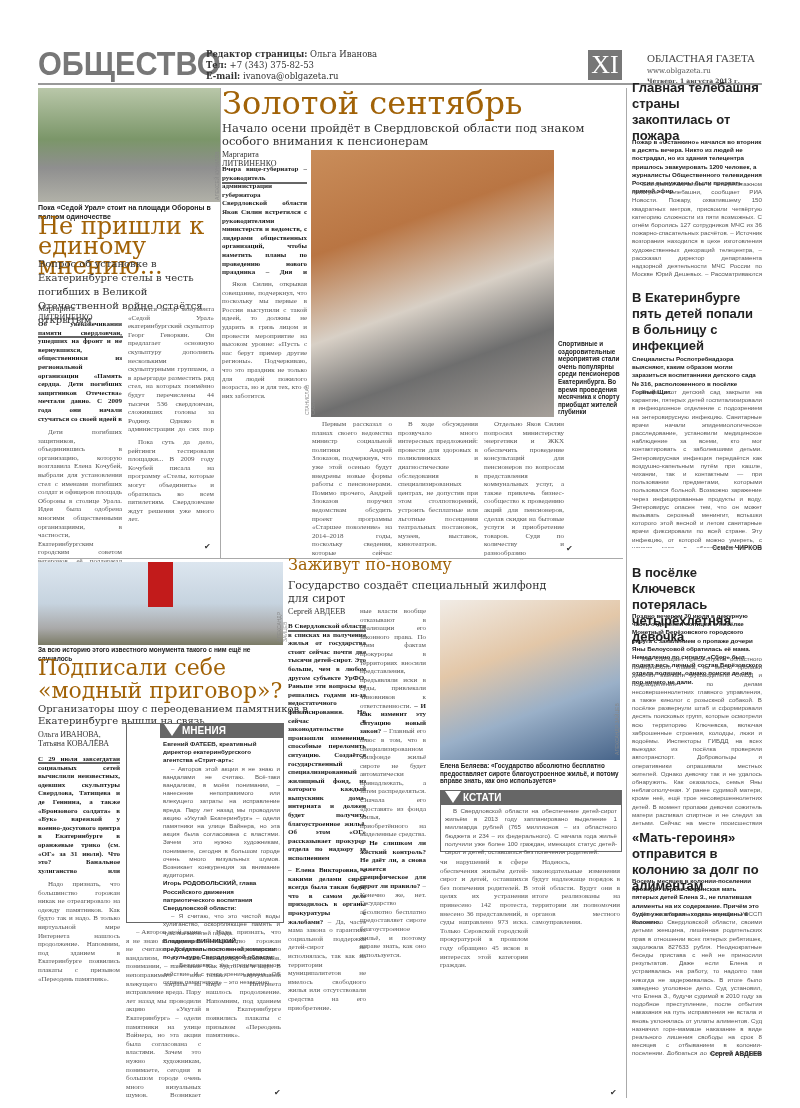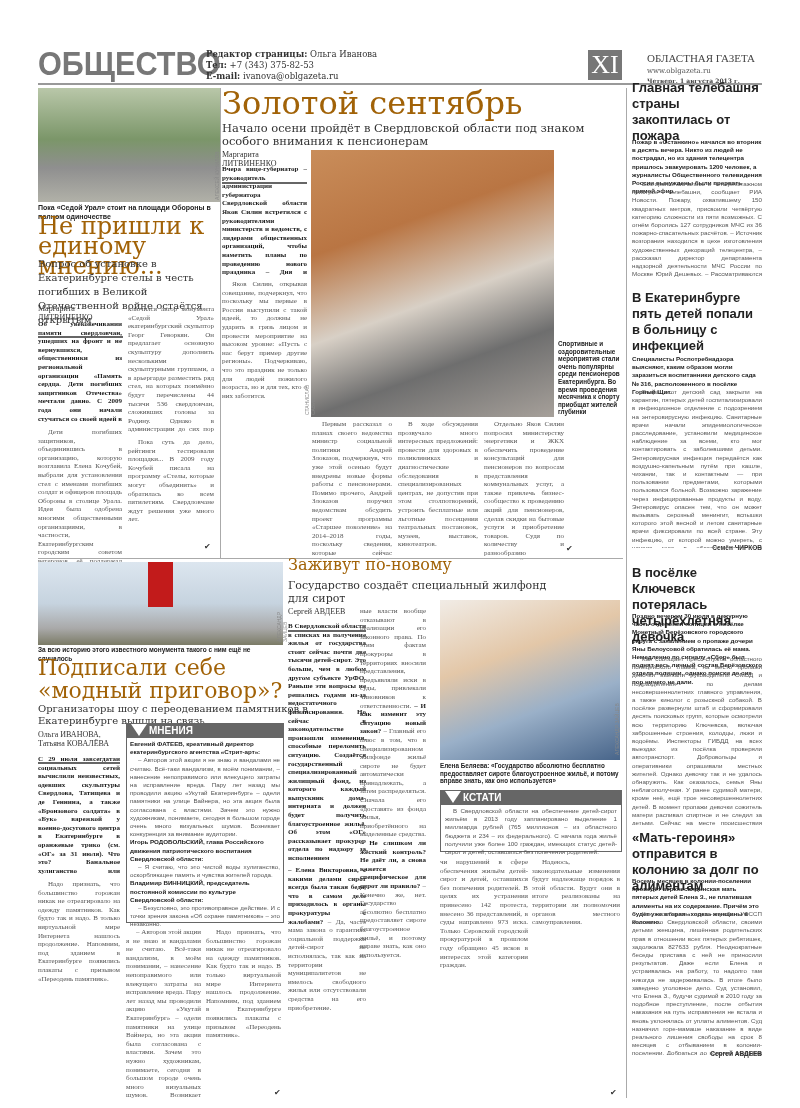--- a/index.html
+++ b/index.html
@@ -105,21 +105,21 @@
   <div class="red-cloak"></div>
 </div>
 <div class="abs credit" style="left:276px; top:600px; height:42px;">АЛЕКСАНДР ЗАЙЦЕВ</div>
 <div class="abs caption" style="left:38px; top:646px; width:245px; font-size:6.5px;">За всю историю этого известного монумента такого с ним ещё не случалось</div>
 <div class="abs h1" style="left:38px; top:656px; width:245px; font-size:22px; line-height:23px;">Подписали себе «модный приговор»?</div>
 <div class="abs sub" style="left:38px; top:703px; width:270px; font-size:10px; line-height:12px;">Организаторы шоу с переодеванием памятников в Екатеринбурге вышли на связь</div>
 <div class="abs byline" style="left:38px; top:730px; width:82px; line-height:9px;">Ольга ИВАНОВА, Татьяна КОВАЛЁВА</div>
 <div class="abs body-text lead" style="left:38px; top:755px; width:82px; height:120px;">С 29 июля завсегдатаи социальных сетей вычислили неизвестных, одевших скульптуры Свердлова, Татищева и де Геннина, а также «Бронзового солдата» в «Бук» варежкой у военно-досугового центра в Екатеринбурге в оранжевые трико (см. «ОГ» за 31 июля). Что это? Банальное хулиганство или продуманный пиар?</div>
 <div class="abs body-text" style="left:38px; top:880px; width:82px; height:220px; text-indent:10px;">Надо признать, что большинство горожан никак не отреагировало на одежду памятников. Как будто так и надо. В только виртуальной мире Интернета нашлось продолжение. Напомним, под зданием в Екатеринбурге появились плакаты с призывом «Переодень памятник».</div>
 
-<div class="abs box" style="left:126px; top:723px; width:158px; height:200px;">
+<div class="abs box" style="left:126px; top:723px; width:158px; height:200px;padding-left:33px;">
   <div class="boxhead">МНЕНИЯ</div>
   <div style="padding:2px 3px;">
     <div class="rlead">Евгений ФАТЕЕВ, креативный директор екатеринбургского агентства «Стрит-арт»:</div>
     <div class="rbody" style="text-indent:8px;">– Авторов этой акции я не знаю и вандалами не считаю. Всё-таки вандализм, в моём понимании, – нанесение непоправимого или влекущего затраты на исправление вреда. Пару лет назад мы проводили акцию «Укутай Екатеринбург» – одели памятники на улице Вайнера, но эта акция была согласована с властями. Зачем это нужно художникам, понимаете, сегодня в большом городе очень много визуальных шумов. Возникает конкуренция за внимание аудитории.</div>
     <div class="rlead">Игорь РОДОБОЛЬСКИЙ, глава Российского движения патриотического воспитания Свердловской области:</div>
     <div class="rbody" style="text-indent:8px;">– Я считаю, что это чистой воды хулиганство, оскорбляющее память и чувства жителей города.</div>
     <div class="rlead">Владимир ВИННИЦКИЙ, председатель постоянной комиссии по культуре Свердловской области:</div>
     <div class="rbody" style="text-indent:8px;">– Безусловно, это противоправное действие. И с точки зрения закона «Об охране памятников» – это незаконно.</div>
   </div>
 </div>

